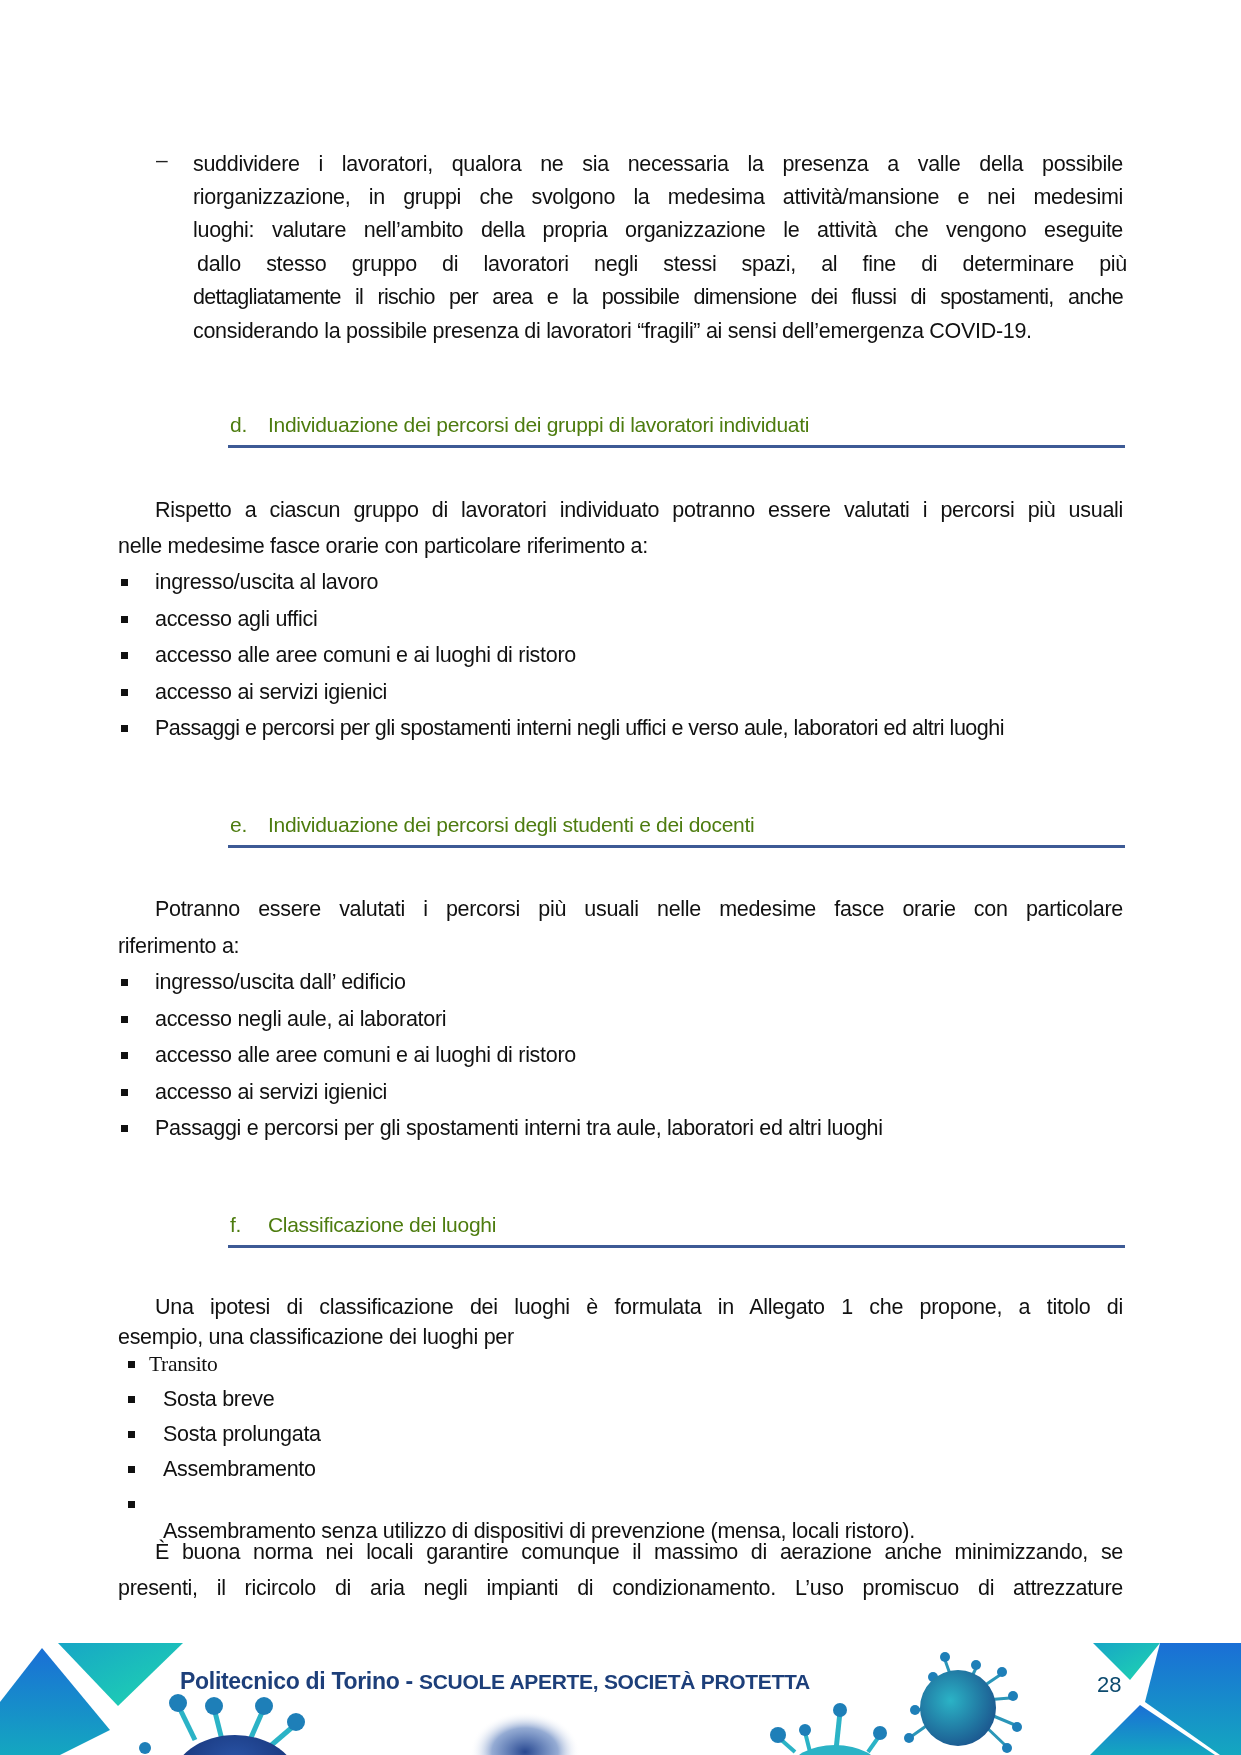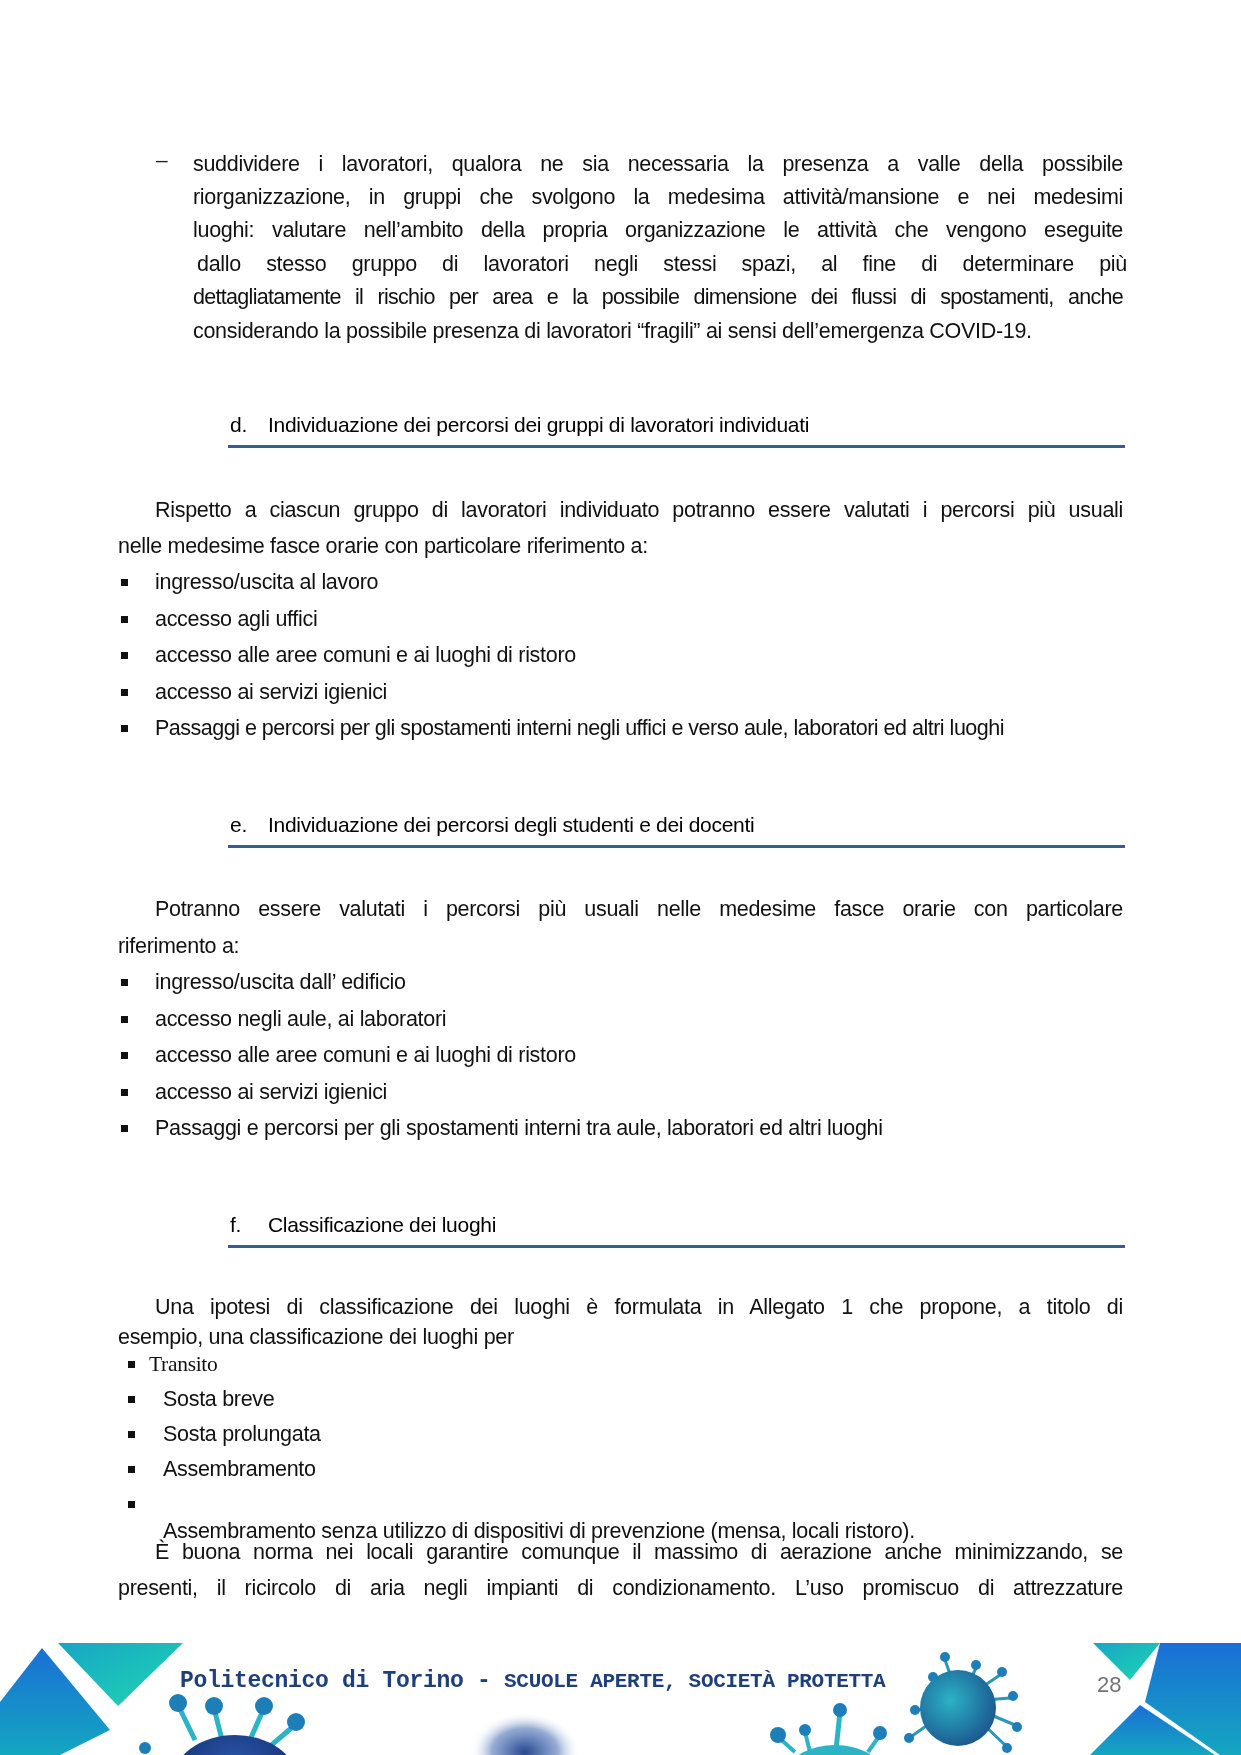--- a/index.html
+++ b/index.html
@@ -4,30 +4,30 @@
 <style>
   html, body { margin: 0; padding: 0; background: #ffffff; }
   body { width: 1241px; height: 1755px; position: relative; overflow: hidden;
          font-family: "Liberation Sans", sans-serif; color: #111; }
   .page { position: absolute; left: 0; top: 0; width: 1241px; height: 1755px; }
   .txt { position: absolute; font-size: 21.5px; line-height: 33.5px; white-space: nowrap;
          font-family: "Liberation Sans", sans-serif; letter-spacing: -0.3px; }
   .just { white-space: normal; text-align: justify; text-align-last: justify; }
   .dash { position: absolute; left: 156px; font-size: 21px; color: #222; }
   .bullet { position: absolute; width: 7px; height: 7px; background: #111; }
-  .heading { position: absolute; left: 230px; font-size: 21px; color: #000000;
+  .heading { position: absolute; left: 230px; font-size: 21px; color: #4d7c0f;
              font-family: "Liberation Sans", sans-serif; letter-spacing: -0.3px; }
   .heading .letter { display: inline-block; width: 38px; }
   .rule { position: absolute; left: 228px; width: 897px; height: 3px; background: #3d5a95; }
 
   .footer { position: absolute; left: 0; top: 1640px; width: 1241px; height: 115px; overflow: hidden; }
   .footer-title { position: absolute; left: 180px; top: 28px; font-size: 23px; font-weight: bold;
-                  color: #1d3f7a; font-family: Liberation Mono, monospace; white-space: nowrap; letter-spacing: -0.3px; }
+                  color: #1d3f7a; font-family: Liberation Sans, sans-serif; white-space: nowrap; letter-spacing: -0.3px; }
   .footer-title .caps { font-size: 21px; }
-  .page-number { position: absolute; left: 1097px; top: 32px; font-size: 22px; color: #737373;
+  .page-number { position: absolute; left: 1097px; top: 32px; font-size: 22px; color: #0c4a6e;
                  font-family: "Liberation Sans", sans-serif; }
 </style>
 </head>
 <body>
 
 <div class="page">
 
   <div>
     <span class="dash" style="top:148px;">–</span>
     <div class="txt just" style="left:193px; top:148px; width:930px;">suddividere i lavoratori, qualora ne sia necessaria la presenza a valle della possibile</div>

